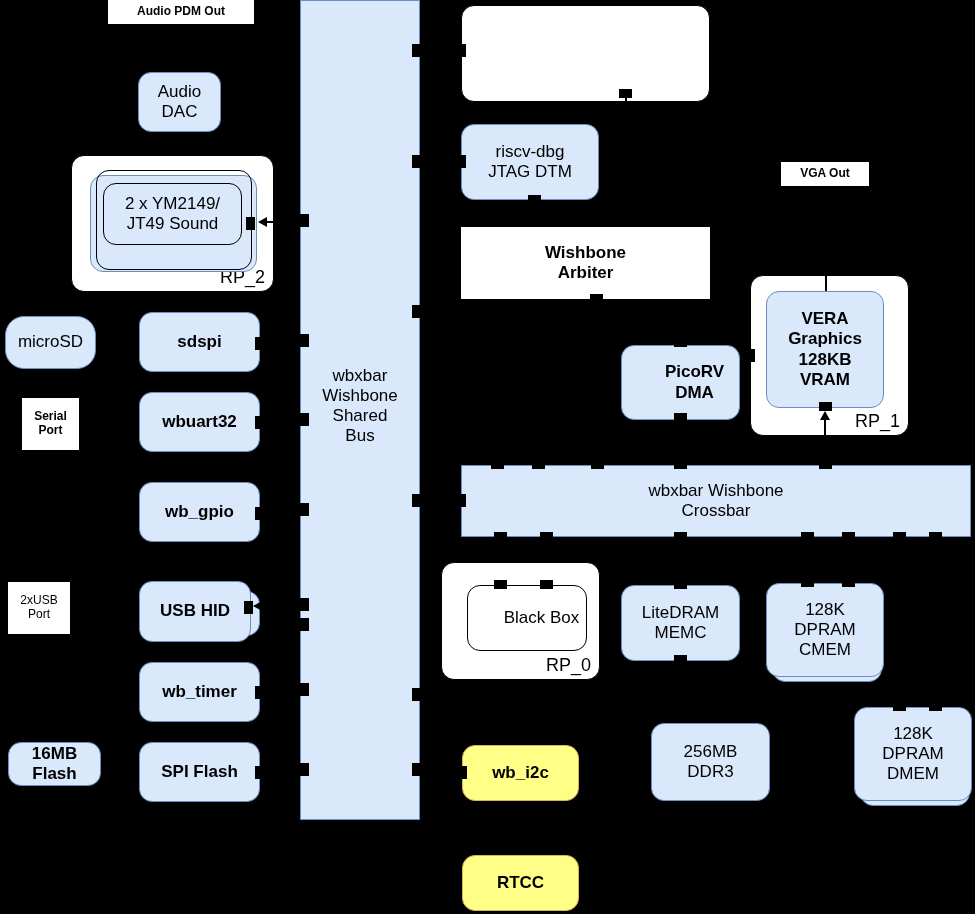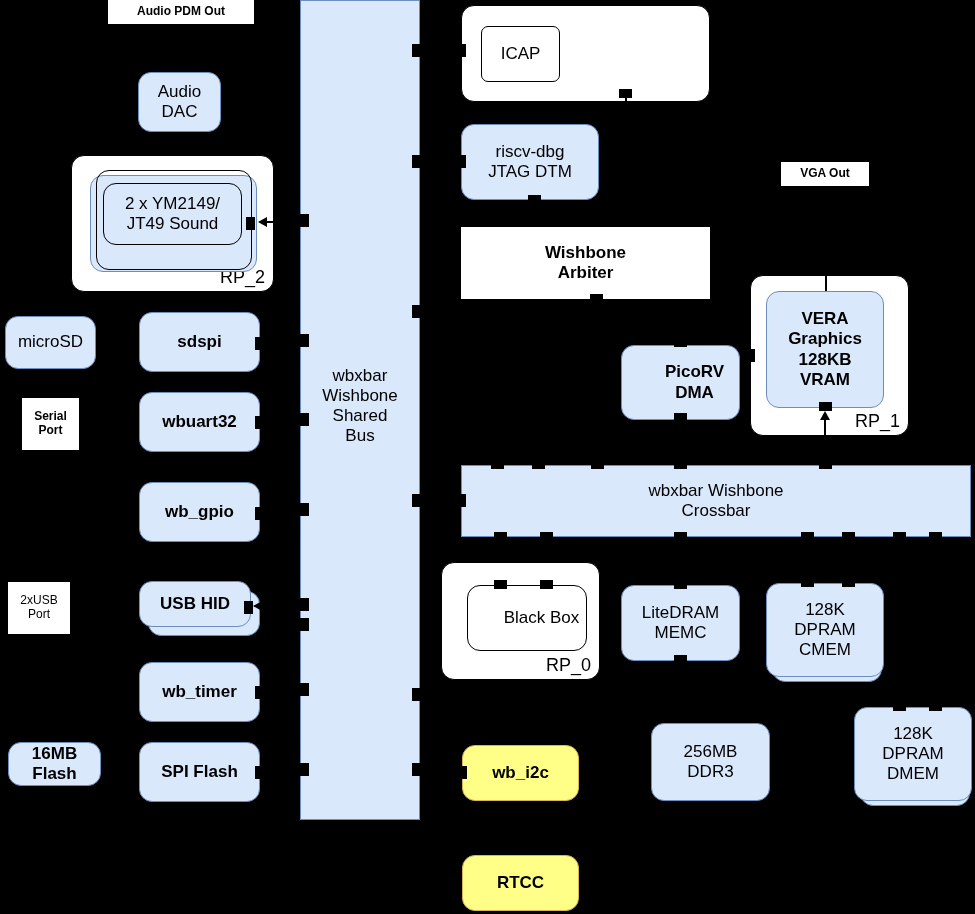--- a/index.html
+++ b/index.html
@@ -108,33 +108,33 @@
 
   <div class="blk blue r12 f17" style="left:103px;top:183px;width:139px;height:62px;border:1px solid #000;">2 x YM2149/
 JT49 Sound</div>
 
   <div class="blk r12" style="left:112px;top:192px;width:139px;height:62px;border:1px solid #000;background:transparent;z-index:-1;"></div>
 
   <div class="port v" style="left:246px;top:217px;"></div>
   <div class="wire h" style="left:260px;top:221px;width:48px;"></div>
   <div class="arrow-left" style="left:258px;top:217px;"></div>
 
-  <div class="blk blue r12 f17" style="left:5px;top:316px;width:91px;height:53px;">microSD</div>
+  <div class="blk blue r12 f17" style="left:5px;top:316px;width:91px;height:53px;border-radius:19px;">microSD</div>
 
   <div class="blk blue r12 b f17" style="left:139px;top:312px;width:121px;height:60px;">sdspi</div>
   <div class="port v" style="left:255px;top:337px;"></div>
 
   <div class="blk blue r12 b f17" style="left:139px;top:392px;width:121px;height:60px;">wbuart32</div>
   <div class="port v" style="left:255px;top:416px;"></div>
 
   <div class="blk blue r12 b f17" style="left:139px;top:482px;width:121px;height:60px;">wb_gpio</div>
   <div class="port v" style="left:255px;top:507px;"></div>
 
   <div class="blk blue r12" style="left:148px;top:591px;width:112px;height:45px;"></div>
-  <div class="blk blue r12 b f17" style="left:139px;top:581px;width:112px;height:46px;">USB HID</div>
+  <div class="blk blue r12 b f17" style="left:139px;top:581px;width:112px;height:61px;">USB HID</div>
   <div class="port v" style="left:244px;top:601px;"></div>
   <div class="arrow-left" style="left:253px;top:601px;"></div>
   <div class="wire h" style="left:257px;top:605px;width:48px;"></div>
 
   <div class="blk blue r12 b f17" style="left:139px;top:662px;width:121px;height:60px;">wb_timer</div>
   <div class="port v" style="left:255px;top:686px;"></div>
 
   <div class="blk blue r12 b f17" style="left:8px;top:742px;width:93px;height:44px;">16MB
 Flash</div>
 
@@ -157,21 +157,20 @@
   <div class="port v" style="left:300px;top:334px;"></div>
   <div class="port v" style="left:300px;top:413px;"></div>
   <div class="port v" style="left:300px;top:503px;"></div>
   <div class="port v" style="left:300px;top:598px;"></div>
   <div class="port v" style="left:300px;top:618px;"></div>
   <div class="port v" style="left:300px;top:683px;"></div>
   <div class="port v" style="left:300px;top:763px;"></div>
 
   <div class="rp" style="left:461px;top:5px;width:249px;height:97px;"></div>
   <div class="port v" style="left:457px;top:44px;"></div>
-  <div class="blk white r6 f17" style="left:481px;top:26px;width:79px;height:56px;">ICAP</div>
   <div class="port h" style="left:619px;top:89px;"></div>
   <div class="wire v" style="left:625px;top:98px;height:130px;"></div>
   <div class="port h" style="left:619px;top:222px;"></div>
 
   <div class="blk blue r12 f17" style="left:461px;top:124px;width:138px;height:76px;">riscv-dbg
 JTAG DTM</div>
   <div class="port v" style="left:457px;top:155px;"></div>
   <div class="port h" style="left:528px;top:195px;"></div>
   <div class="wire v" style="left:534px;top:200px;height:28px;"></div>
   <div class="port h" style="left:528px;top:222px;"></div>

